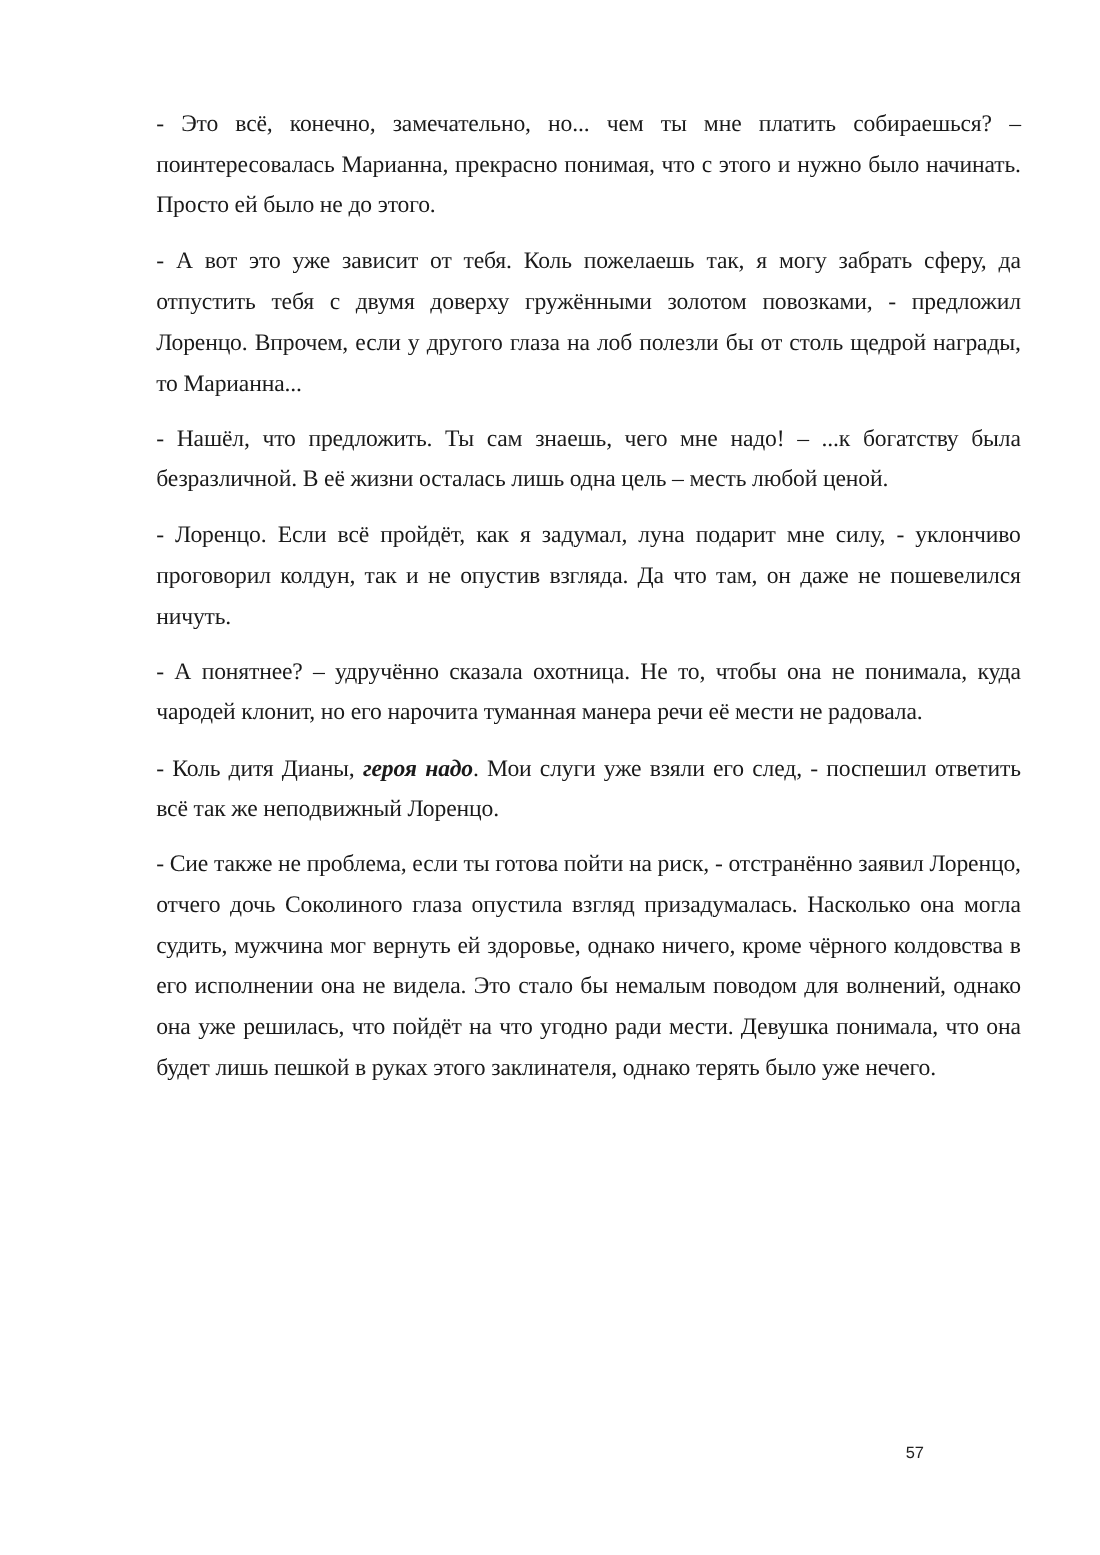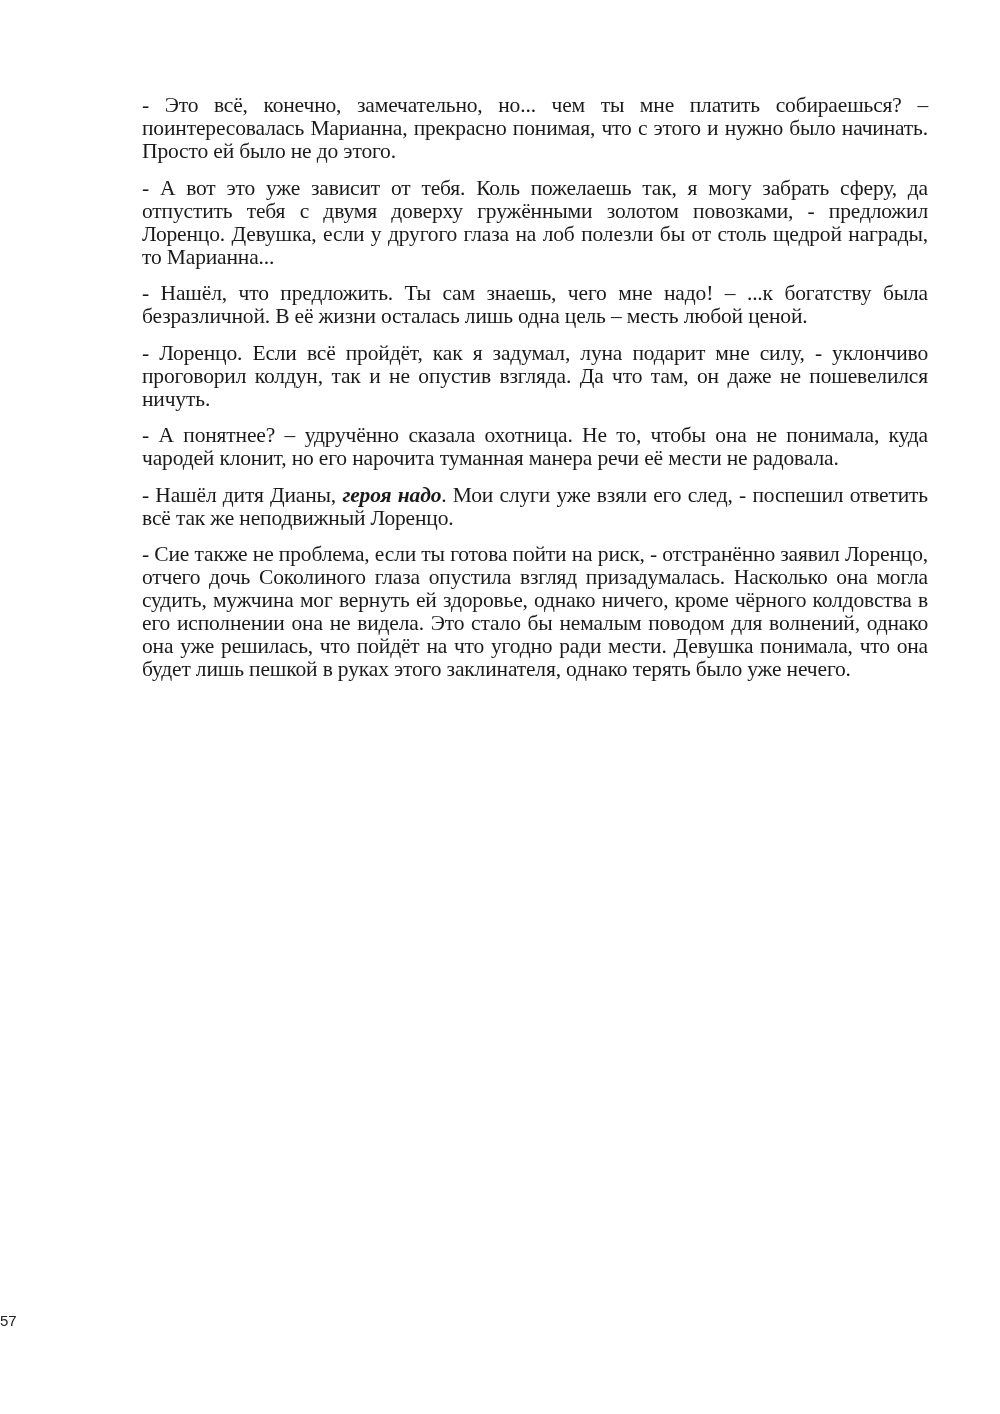--- a/index.html
+++ b/index.html
@@ -14,50 +14,50 @@
       overflow: hidden;
     }
     .page {
       position: absolute;
       left: 142px;
       top: 94px;
       width: 786px;
       color: #1a1a1a;
       font-family: "Liberation Serif", serif;
       font-size: 21.5px;
-      line-height: 23px;
+      line-height: 37px;
       text-align: justify;
     }
     .para {
       margin: 0 0 13.5px 0;
       text-align: justify;
       letter-spacing: -0.15px;
       word-spacing: 0px;
     }
     .em {
       font-weight: bold;
       font-style: italic;
     }
     .page-number {
       position: absolute;
       left: 0;
       width: 840px;
       top: 1312px;
-      text-align: left;
+      text-align: right;
       font-family: "Liberation Sans", sans-serif;
       font-size: 15px;
       color: #222;
     }
   </style>
 </head>
 <body>
 
 <div class="page">
   <p class="para">- Это всё, конечно, замечательно, но... чем ты мне платить собираешься? – поинтересовалась Марианна, прекрасно понимая, что с этого и нужно было начинать. Просто ей было не до этого.</p>
-  <p class="para">- А вот это уже зависит от тебя. Коль пожелаешь так, я могу забрать сферу, да отпустить тебя с двумя доверху гружёнными золотом повозками, - предложил Лоренцо. Девушка, если у другого глаза на лоб полезли бы от столь щедрой награды, то Марианна...</p>
+  <p class="para">- А вот это уже зависит от тебя. Коль пожелаешь так, я могу забрать сферу, да отпустить тебя с двумя доверху гружёнными золотом повозками, - предложил Лоренцо. Впрочем, если у другого глаза на лоб полезли бы от столь щедрой награды, то Марианна...</p>
   <p class="para">- Нашёл, что предложить. Ты сам знаешь, чего мне надо! – ...к богатству была безразличной. В её жизни осталась лишь одна цель – месть любой ценой.</p>
   <p class="para">- Лоренцо. Если всё пройдёт, как я задумал, луна подарит мне силу, - уклончиво проговорил колдун, так и не опустив взгляда. Да что там, он даже не пошевелился ничуть.</p>
   <p class="para">- А понятнее? – удручённо сказала охотница. Не то, чтобы она не понимала, куда чародей клонит, но его нарочита туманная манера речи её мести не радовала.</p>
-  <p class="para"><span>- Нашёл дитя Дианы, </span><span class="em">героя надо</span><span>. Мои слуги уже взяли его след, - поспешил ответить всё так же неподвижный Лоренцо.</span></p>
+  <p class="para"><span>- Коль дитя Дианы, </span><span class="em">героя надо</span><span>. Мои слуги уже взяли его след, - поспешил ответить всё так же неподвижный Лоренцо.</span></p>
   <p class="para">- Сие также не проблема, если ты готова пойти на риск, - отстранённо заявил Лоренцо, отчего дочь Соколиного глаза опустила взгляд призадумалась. Насколько она могла судить, мужчина мог вернуть ей здоровье, однако ничего, кроме чёрного колдовства в его исполнении она не видела. Это стало бы немалым поводом для волнений, однако она уже решилась, что пойдёт на что угодно ради мести. Девушка понимала, что она будет лишь пешкой в руках этого заклинателя, однако терять было уже нечего.</p>
 </div>
 
 <div class="page-number">57</div>
 
 </body></html>

